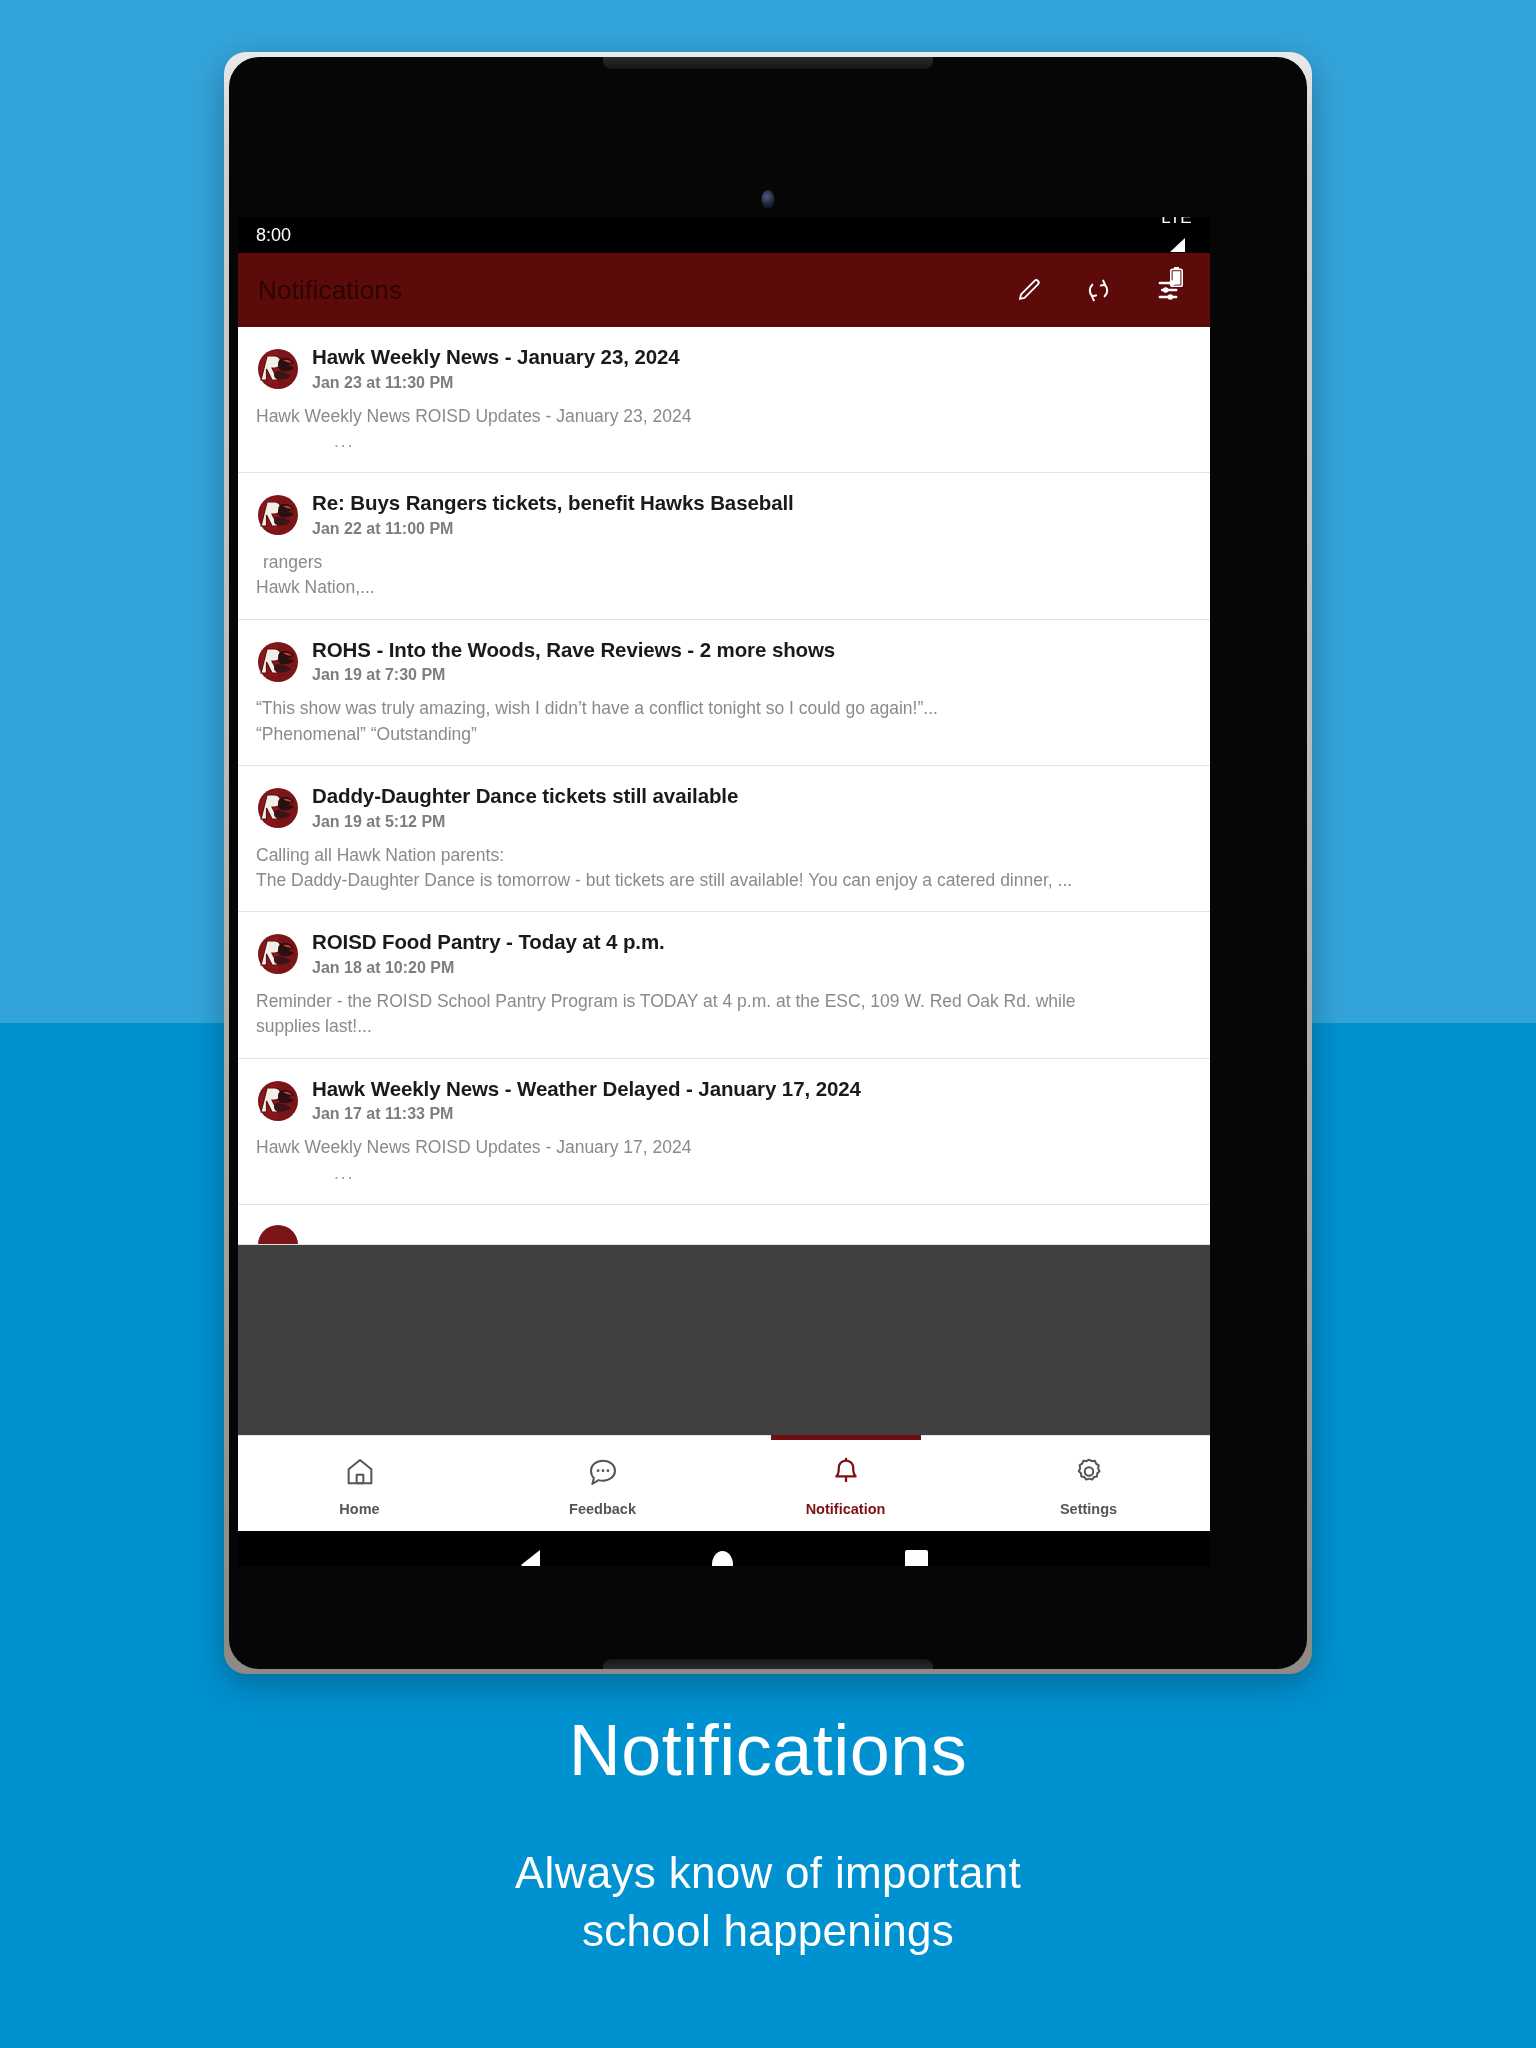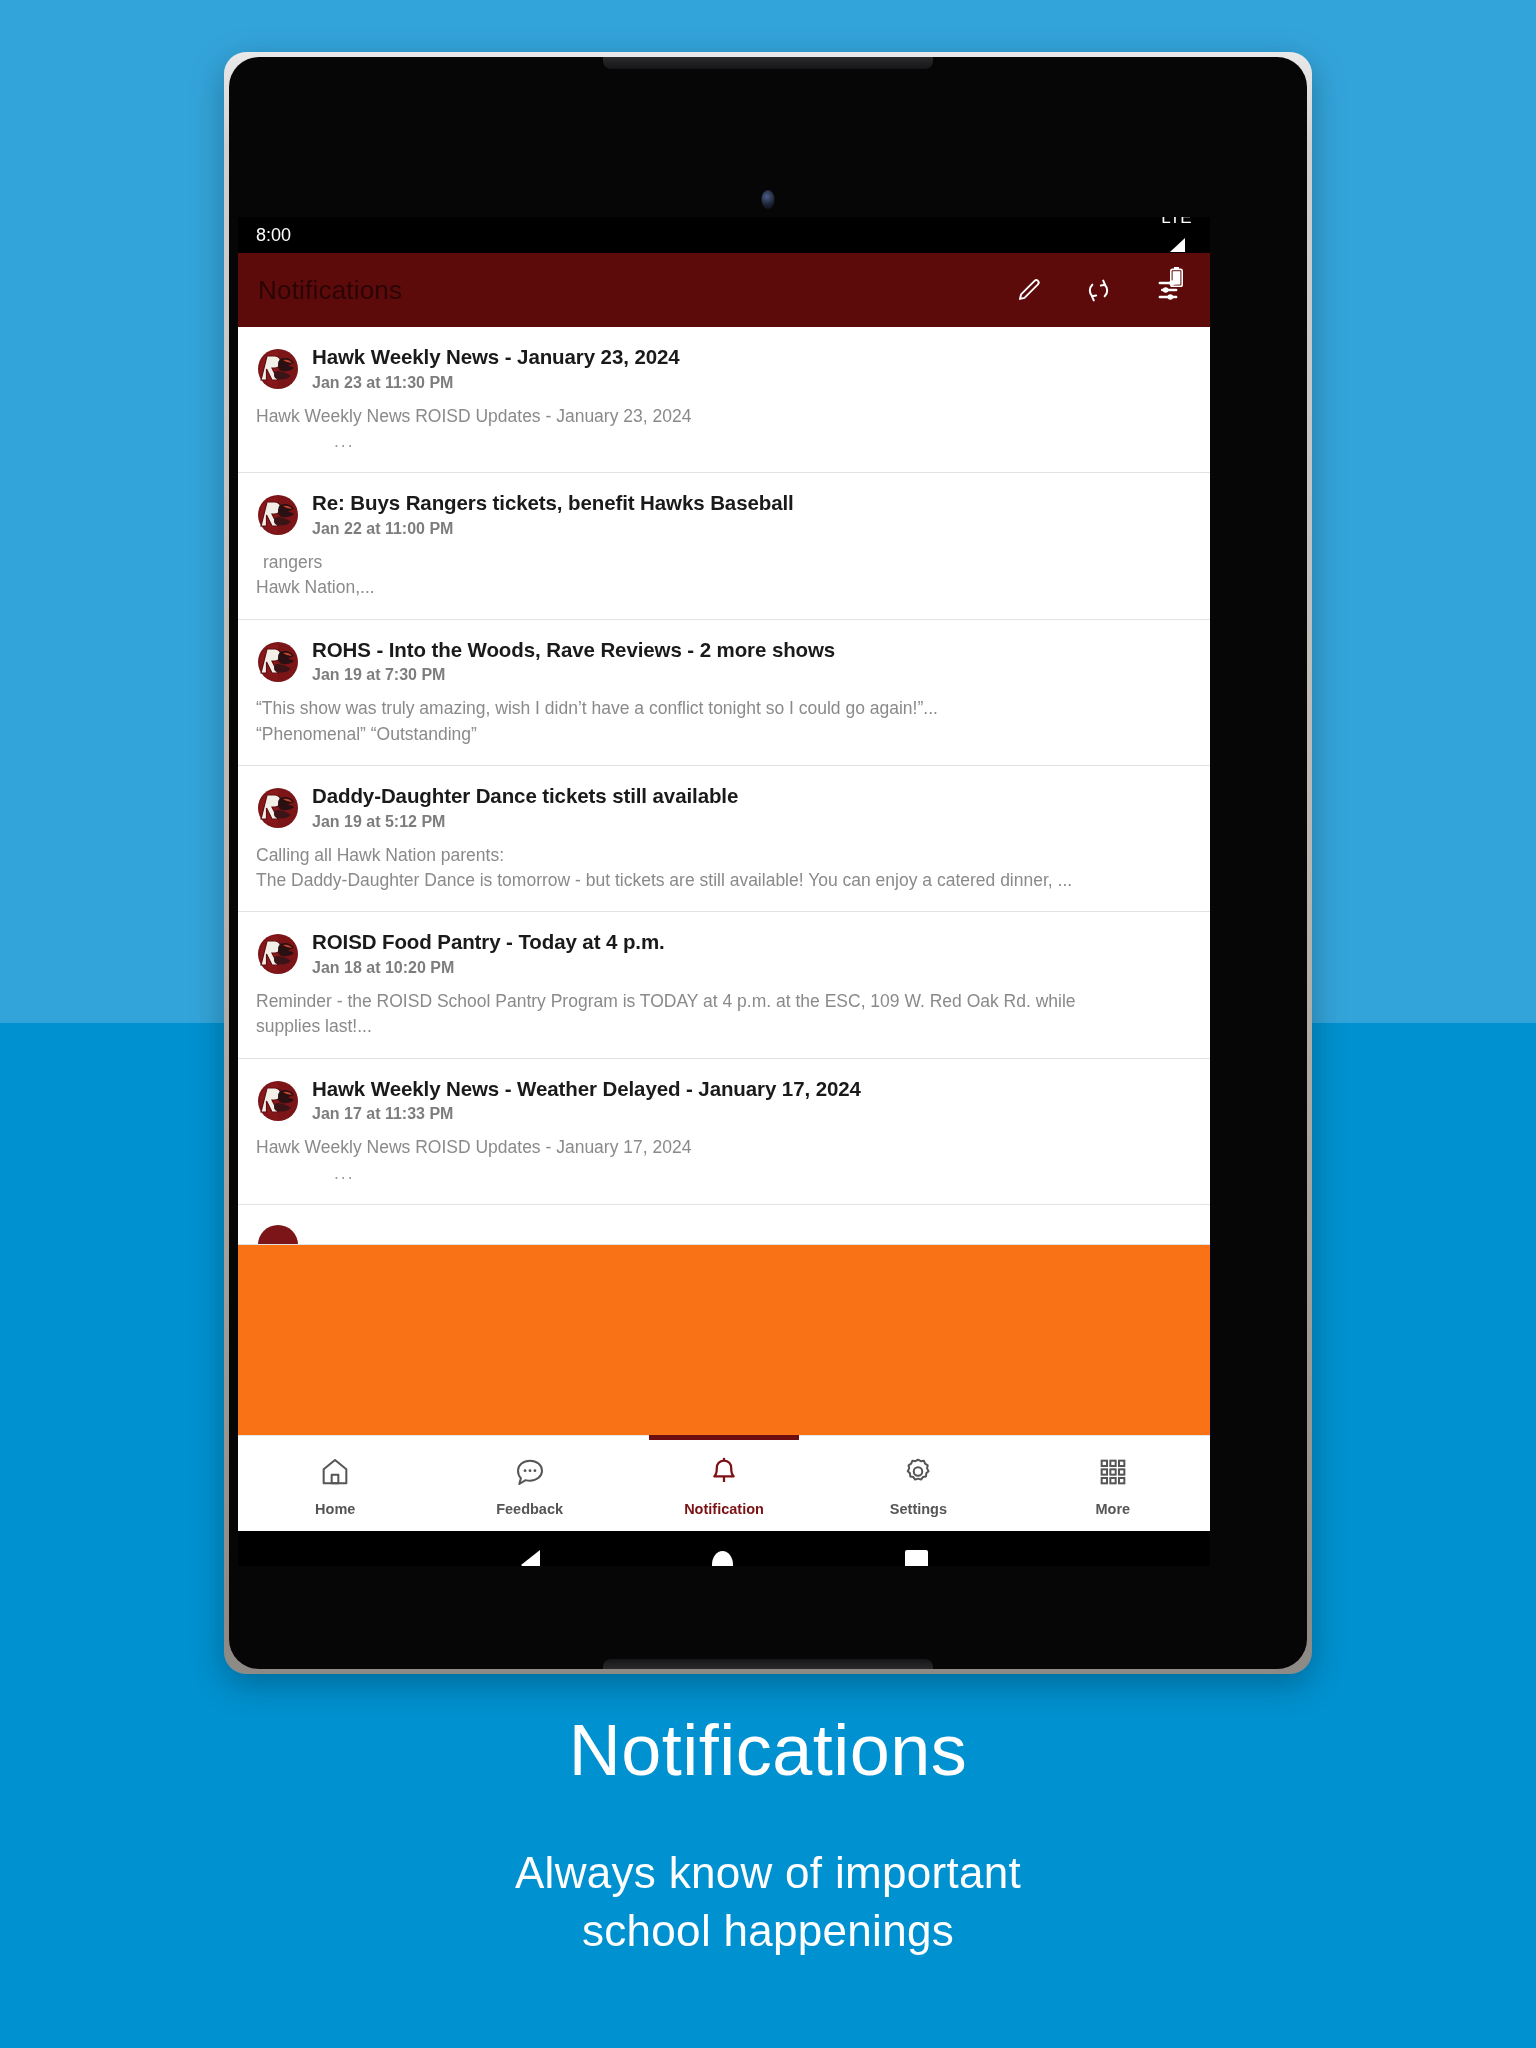--- a/index.html
+++ b/index.html
@@ -66,21 +66,21 @@
     display:flex;align-items:center;justify-content:space-between;
     padding:0 20px 0 20px;box-sizing:border-box;
   }
   .appbar-title{
     color:#2b0505;font-size:26px;font-weight:400;letter-spacing:.2px;
   }
   .appbar-actions{display:flex;align-items:center;gap:42px;padding-right:8px;}
   .appbar-actions svg{display:block;}
 
   
-  .list{height:1108px;overflow:hidden;background:#f97316;}
+  .list{height:1108px;overflow:hidden;background:#404040;}
   .notif{
     padding:16px 18px 18px 18px;border-bottom:1px solid #e2e2e2;
     background:#fff;box-sizing:border-box;
   }
   .notif-head{display:flex;align-items:flex-start;gap:12px;}
   .avatar{
     width:44px;height:44px;flex:0 0 44px;margin-top:4px;position:relative;
   }
   .avatar svg{display:block;}
   .notif-heads{flex:1;min-width:0;padding-top:2px;}
@@ -404,36 +404,20 @@
         <div class="navitem">
           <span>
             <svg width="32" height="32" viewBox="0 0 24 24" fill="none" stroke="#555" stroke-width="1.5" stroke-linejoin="round">
               <path d="M12 2.8 l2.1 1.1 2.3-.4 .9 2.2 2 1.3 -.5 2.3 1.1 2.1 -1.7 1.6 -.2 2.3 -2.3 .5 -1.4 1.9 -2.2-.7 -2.2 .7 -1.4-1.9 -2.3-.5 -.2-2.3 -1.7-1.6 1.1-2.1 -.5-2.3 2-1.3 .9-2.2 2.3 .4z"></path>
               <circle cx="12" cy="11.6" r="3.2"></circle>
             </svg>
           </span>
           <span class="navlabel">Settings</span>
         </div>
 
-        <div class="navitem">
-          <span>
-            <svg width="32" height="32" viewBox="0 0 24 24" fill="none" stroke="#555" stroke-width="1.5">
-              <rect x="3.5" y="3.5" width="4" height="4"></rect>
-                <rect x="10" y="3.5" width="4" height="4"></rect>
-                <rect x="16.5" y="3.5" width="4" height="4"></rect>
-              <rect x="3.5" y="10" width="4" height="4"></rect>
-                <rect x="10" y="10" width="4" height="4"></rect>
-                <rect x="16.5" y="10" width="4" height="4"></rect>
-              <rect x="3.5" y="16.5" width="4" height="4"></rect>
-                <rect x="10" y="16.5" width="4" height="4"></rect>
-                <rect x="16.5" y="16.5" width="4" height="4"></rect>
-            </svg>
-          </span>
-          <span class="navlabel">More</span>
-        </div>
 
       </div>
 
       <div class="androidnav">
         <span class="nav-back"></span>
         <span class="nav-home"></span>
         <span class="nav-recent"></span>
       </div>
 
     </div>

